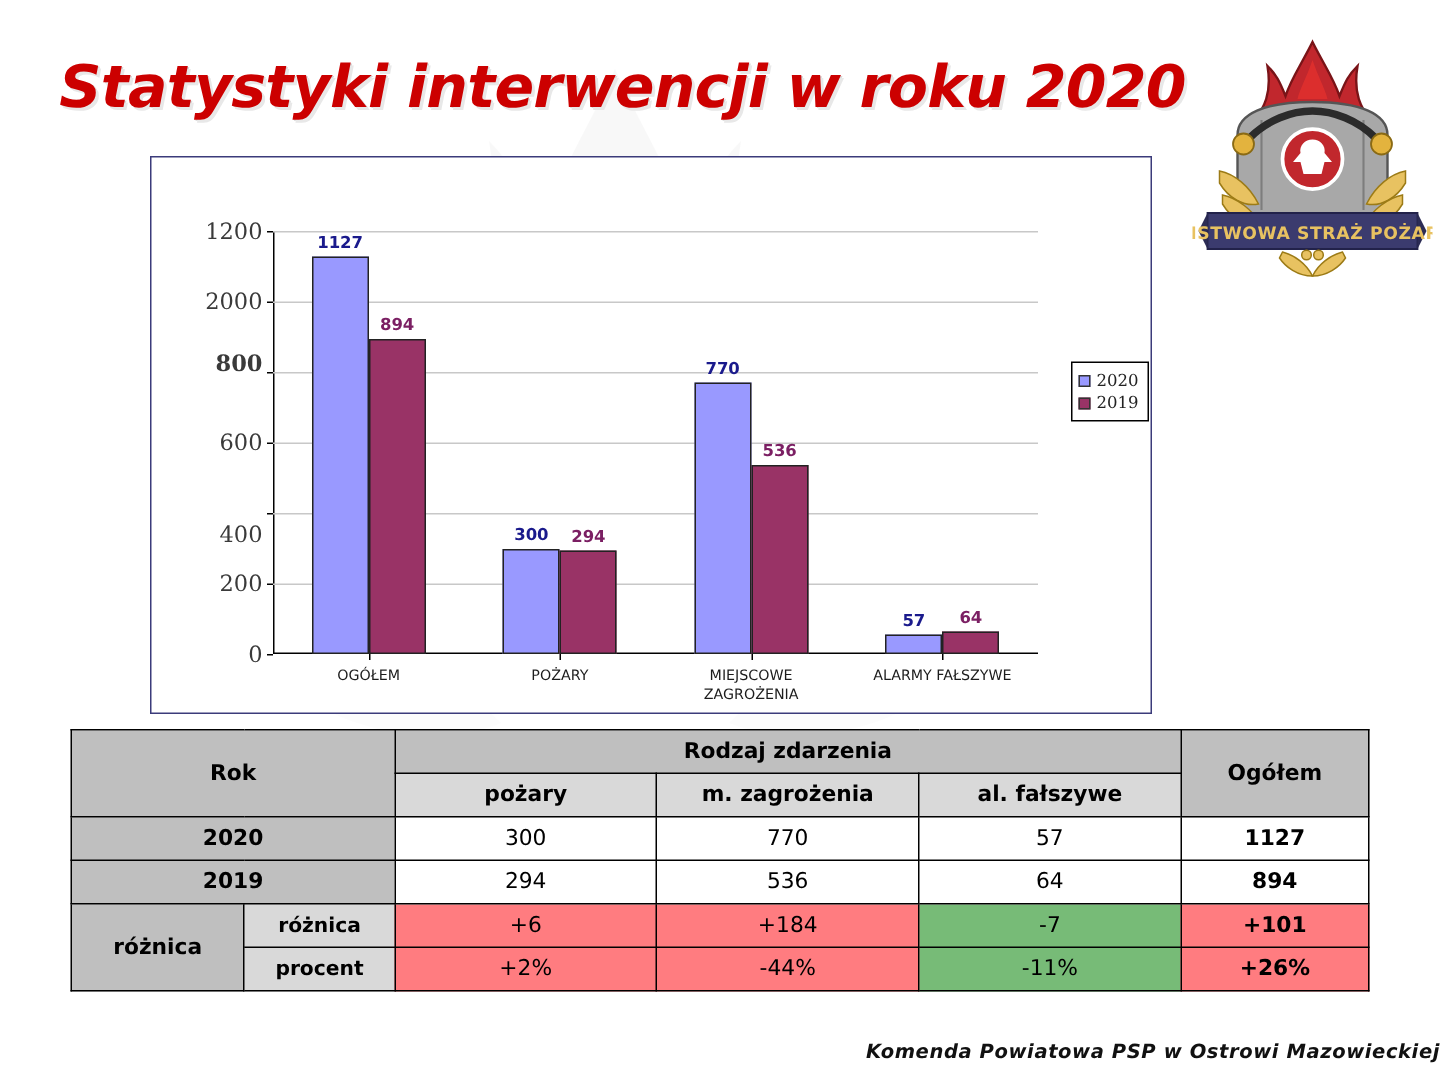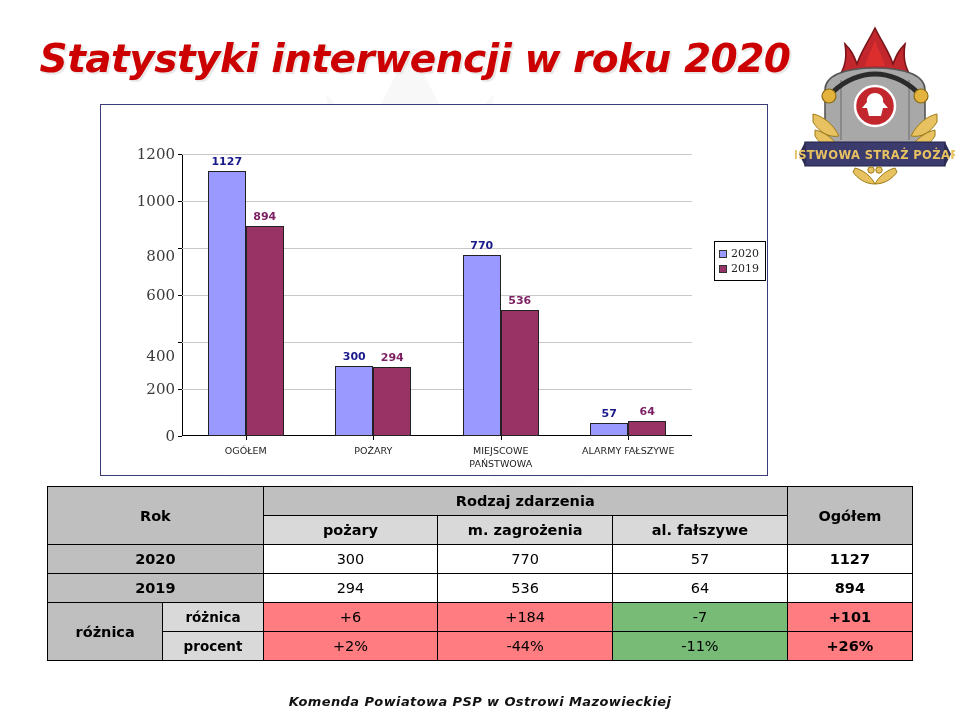--- a/index.html
+++ b/index.html
@@ -243,21 +243,21 @@
   .diff-green { background: #77BB77; }
   .bold { font-weight: bold; }
   .sub-label { background: #D9D9D9; font-weight: bold; font-size: 13.5px; }
 
   
   #footer {
     position: absolute;
     left: 0;
     top: 694px;
     width: 960px;
-    text-align: center;
+    text-align: right;
     font-family: "DejaVu Sans", sans-serif;
     font-size: 13px;
     font-weight: bold;
     font-style: italic;
     color: #111111;
     letter-spacing: 0.4px;
     z-index: 5;
   }
 </style>
 </head>
@@ -335,24 +335,24 @@
         <div class="ytick-mark" style="top: 235px;"></div>
         <div class="ytick-label" style="top: 235px;">200</div>
         <div class="gridline" style="top: 188px;"></div>
         <div class="ytick-mark" style="top: 188px;"></div>
         <div class="ytick-label" style="top: 202px;">400</div>
         <div class="gridline" style="top: 141px;"></div>
         <div class="ytick-mark" style="top: 141px;"></div>
         <div class="ytick-label" style="top: 141px;">600</div>
         <div class="gridline" style="top: 94px;"></div>
         <div class="ytick-mark" style="top: 94px;"></div>
-        <div class="ytick-label" style="top: 102px;">800</div>
+        <div class="ytick-label" style="top: 88px; font-weight: bold;">800</div>
         <div class="gridline" style="top: 47px;"></div>
         <div class="ytick-mark" style="top: 47px;"></div>
-        <div class="ytick-label" style="top: 47px;">1000</div>
+        <div class="ytick-label" style="top: 47px;">2000</div>
         <div class="gridline" style="top: 0px;"></div>
         <div class="ytick-mark" style="top: 0px;"></div>
         <div class="ytick-label" style="top: 0px;">1200</div>
         <div class="cat-group" style="left: 0px; width: 127.5px;">
           <div class="bars">
             <div class="bar s2020" style="height: 264.845px;">
               <span class="bar-label">1127</span>
             </div>
             <div class="bar s2019" style="height: 210.09px;">
               <span class="bar-label">894</span>
@@ -382,21 +382,21 @@
             <div class="bar s2020" style="height: 180.95px;">
               <span class="bar-label">770</span>
             </div>
             <div class="bar s2019" style="height: 125.96px;">
               <span class="bar-label">536</span>
             </div>
           </div>
           <div class="cat-tick"></div>
           <div class="cat-label">
             <div>MIEJSCOWE</div>
-            <div>PAŃSTWOWA</div>
+            <div>ZAGROŻENIA</div>
           </div>
         </div>
         <div class="cat-group" style="left: 382.5px; width: 127.5px;">
           <div class="bars">
             <div class="bar s2020" style="height: 13.395px;">
               <span class="bar-label">57</span>
             </div>
             <div class="bar s2019" style="height: 15.04px;">
               <span class="bar-label">64</span>
             </div>

